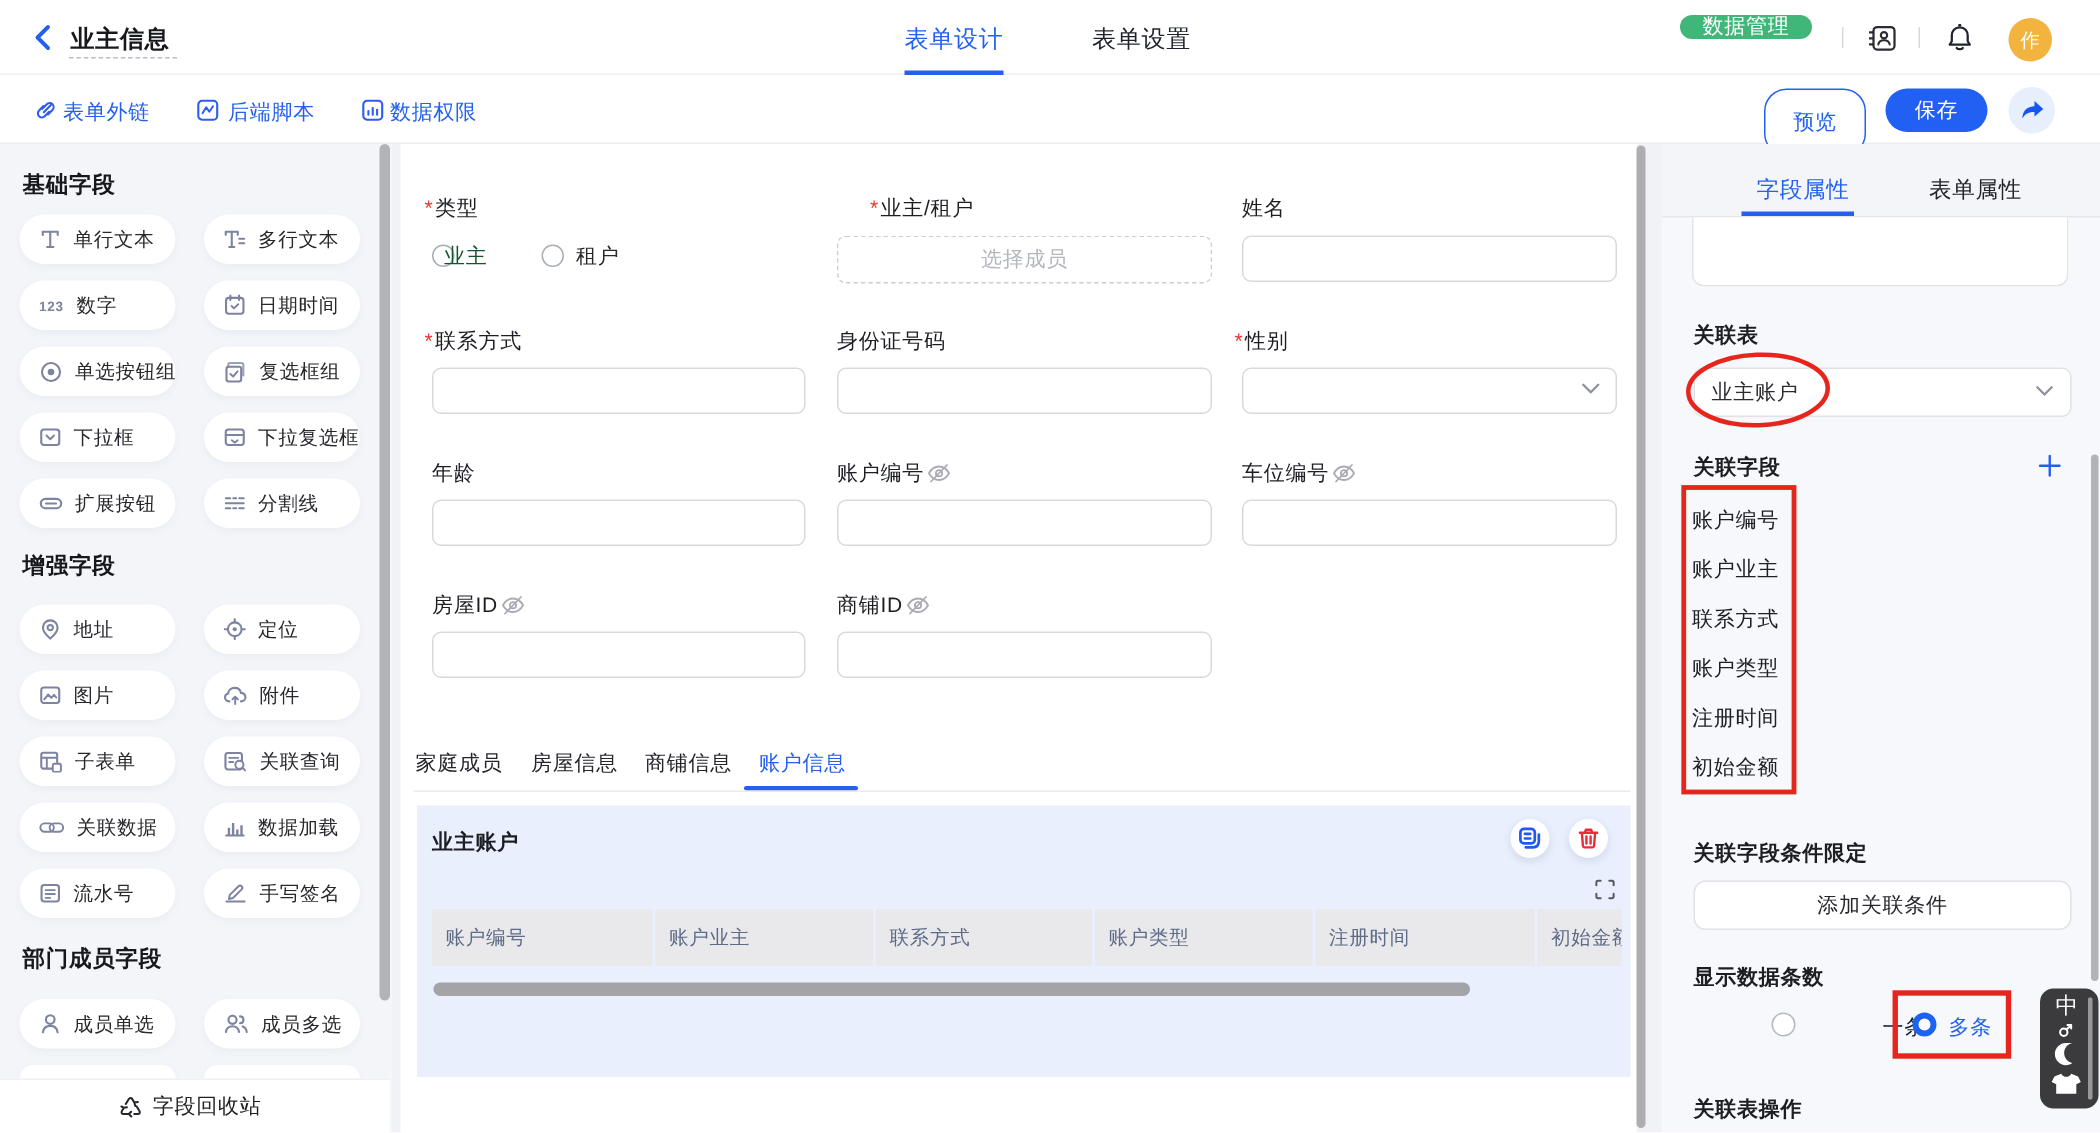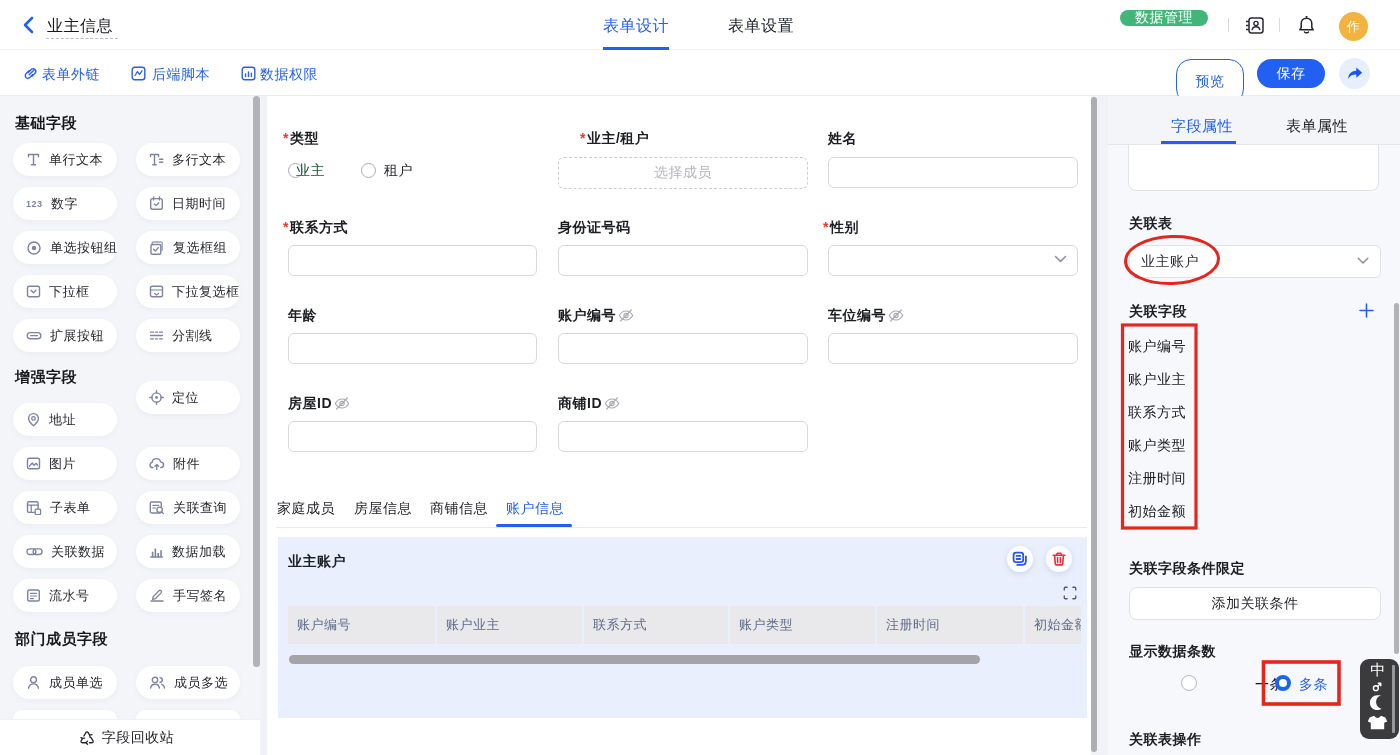--- a/index.html
+++ b/index.html
@@ -4,35 +4,35 @@
 <title>业主信息</title>
 <style>
 *{margin:0;padding:0;box-sizing:border-box}
 html,body{width:1400px;height:755px;overflow:hidden}
 body{font-family:"Liberation Sans",sans-serif;position:relative;background:#fff;color:#1f2127;font-size:14px;letter-spacing:0.5px}
 .abs{position:absolute}
 .bold{font-weight:bold}
 .blue{color:#2460f0}
 .req::before{content:"*";color:#e33a30;margin-right:1px}
 .ipt{position:absolute;background:#fff;border:1px solid #d9d9dc;border-radius:6px}
-.lbl{position:absolute;font-weight:bold;color:#1c1e24;font-size:14px;white-space:nowrap}
+.lbl{position:absolute;font-weight:normal;color:#1c1e24;font-size:14px;white-space:nowrap}
 .sbtn{position:absolute;width:104px;height:33px;background:#fff;border-radius:17px;box-shadow:0 2px 5px rgba(100,110,140,.06);display:flex;align-items:center;padding-left:13px;font-size:13px;color:#27282d;white-space:nowrap}
 .sbtn svg{margin-right:8px;flex:none}
 .shead{position:absolute;font-size:15px;font-weight:bold;color:#17181c}
 .rlbl{position:absolute;left:1129px;font-weight:bold;font-size:14px;color:#1c1e24;white-space:nowrap}
 .hcell{position:absolute;top:606px;height:38px;background:#e9e9ec;color:#5e6b87;font-size:13px;display:flex;align-items:center;padding-left:9px;white-space:nowrap;overflow:hidden}
 </style>
 </head>
 <body>
 
 <div class="abs" style="left:0;top:0;width:1400px;height:50px;background:#fff;border-bottom:1px solid #eef0f2"></div>
 <svg class="abs" style="left:21px;top:16px" width="15" height="18" viewBox="0 0 15 18">
     <path d="M11 2 L4 9 L11 16" fill="none" stroke="#2460f0" stroke-width="2.6" stroke-linecap="round" stroke-linejoin="round"></path>
   </svg>
-<div class="abs" style="left:47px;top:16px;font-size:16px;color:#17181d;font-weight:400">业主信息</div>
+<div class="abs" style="left:47px;top:16px;font-size:16px;color:#17181d;font-weight:700">业主信息</div>
 <div class="abs" style="left:46px;top:38px;width:72px;border-bottom:1px dashed #b7bcc6"></div>
 
 <div class="abs blue" style="left:603px;top:16px;font-size:16px">表单设计</div>
 <div class="abs" style="left:603px;top:47px;width:66px;height:3px;background:#2460f0"></div>
 <div class="abs" style="left:728px;top:16px;font-size:16px;color:#1d2129">表单设置</div>
 
 <div class="abs" style="left:1120px;top:10px;width:88px;height:16px;background:#40b779;border-radius:14px;color:#fff;font-size:14px;display:flex;align-items:center;justify-content:center">数据管理</div>
 <div class="abs" style="left:1228px;top:18px;width:1px;height:14px;background:#d9d9dd"></div>
 <svg class="abs" style="left:1245px;top:17px" width="19" height="17" viewBox="0 0 19 17">
  <rect x="4" y="1" width="14" height="15" rx="2.5" fill="none" stroke="#2b2b33" stroke-width="1.5"></rect>
@@ -110,21 +110,21 @@
     </svg>扩展按钮</div>
 <div class="sbtn" style="left:136px;top:319px"><svg width="15" height="15" viewBox="0 0 15 15">
       <path d="M1.5 4.2 H4.5 M6.5 4.2 H8.5 M10.5 4.2 H13.5 M1.5 7.5 H13.5 M1.5 10.8 H4.5 M6.5 10.8 H8.5 M10.5 10.8 H13.5" stroke="#7d83a0" stroke-width="1.3" stroke-linecap="round"></path>
     </svg>分割线</div>
 
 <div class="shead" style="left:15px;top:368px">增强字段</div>
 <div class="sbtn" style="left:13px;top:403px"><svg width="15" height="15" viewBox="0 0 15 15">
       <path d="M7.5 1.6 C4.7 1.6 2.6 3.8 2.6 6.5 C2.6 9.5 5.6 12.1 7.5 13.7 C9.4 12.1 12.4 9.5 12.4 6.5 C12.4 3.8 10.3 1.6 7.5 1.6 Z" fill="none" stroke="#7d83a0" stroke-width="1.4"></path>
       <circle cx="7.5" cy="6.4" r="1.8" fill="none" stroke="#7d83a0" stroke-width="1.3"></circle>
     </svg>地址</div>
-<div class="sbtn" style="left:136px;top:381px"><svg width="15" height="15" viewBox="0 0 15 15">
+<div class="sbtn" style="left:136px;top:403px"><svg width="15" height="15" viewBox="0 0 15 15">
       <circle cx="7.5" cy="7.5" r="4.6" fill="none" stroke="#7d83a0" stroke-width="1.4"></circle>
       <path d="M7.5 0.8 V2.9 M7.5 12.1 V14.2 M0.8 7.5 H2.9 M12.1 7.5 H14.2" stroke="#7d83a0" stroke-width="1.4" stroke-linecap="round"></path>
       <circle cx="7.5" cy="7.5" r="1.4" fill="#7d83a0"></circle>
     </svg>定位</div>
 <div class="sbtn" style="left:13px;top:447px"><svg width="15" height="15" viewBox="0 0 15 15">
       <rect x="1.5" y="2.3" width="12" height="10.4" rx="1.8" fill="none" stroke="#7d83a0" stroke-width="1.4"></rect>
       <path d="M3.5 10.2 L6.2 7 L8.2 9.2 L10 7.2 L11.5 9" fill="none" stroke="#7d83a0" stroke-width="1.3" stroke-linecap="round" stroke-linejoin="round"></path>
     </svg>图片</div>
 <div class="sbtn" style="left:136px;top:447px"><svg width="16" height="15" viewBox="0 0 16 15">
       <path d="M4 11.6 C2.3 11.6 1 10.4 1 8.9 C1 7.6 1.9 6.6 3.1 6.3 C3.3 4.1 5.1 2.6 7.4 2.6 C9.5 2.6 11.2 3.9 11.6 5.9 C13.4 6.1 14.6 7.2 14.6 8.8 C14.6 10.4 13.3 11.6 11.6 11.6" fill="none" stroke="#7d83a0" stroke-width="1.4" stroke-linecap="round"></path>

